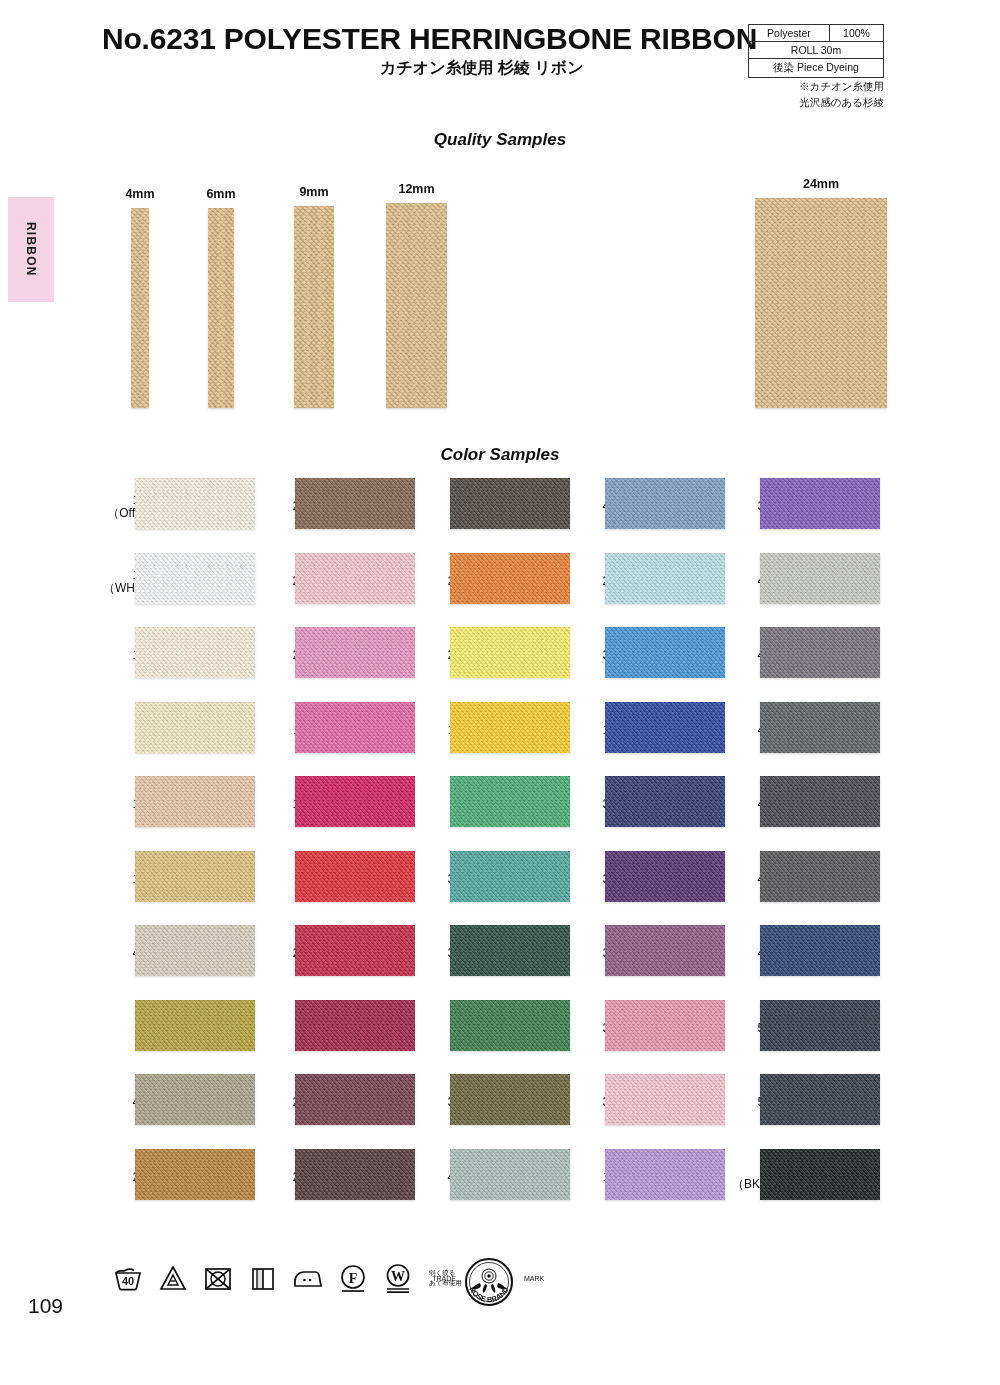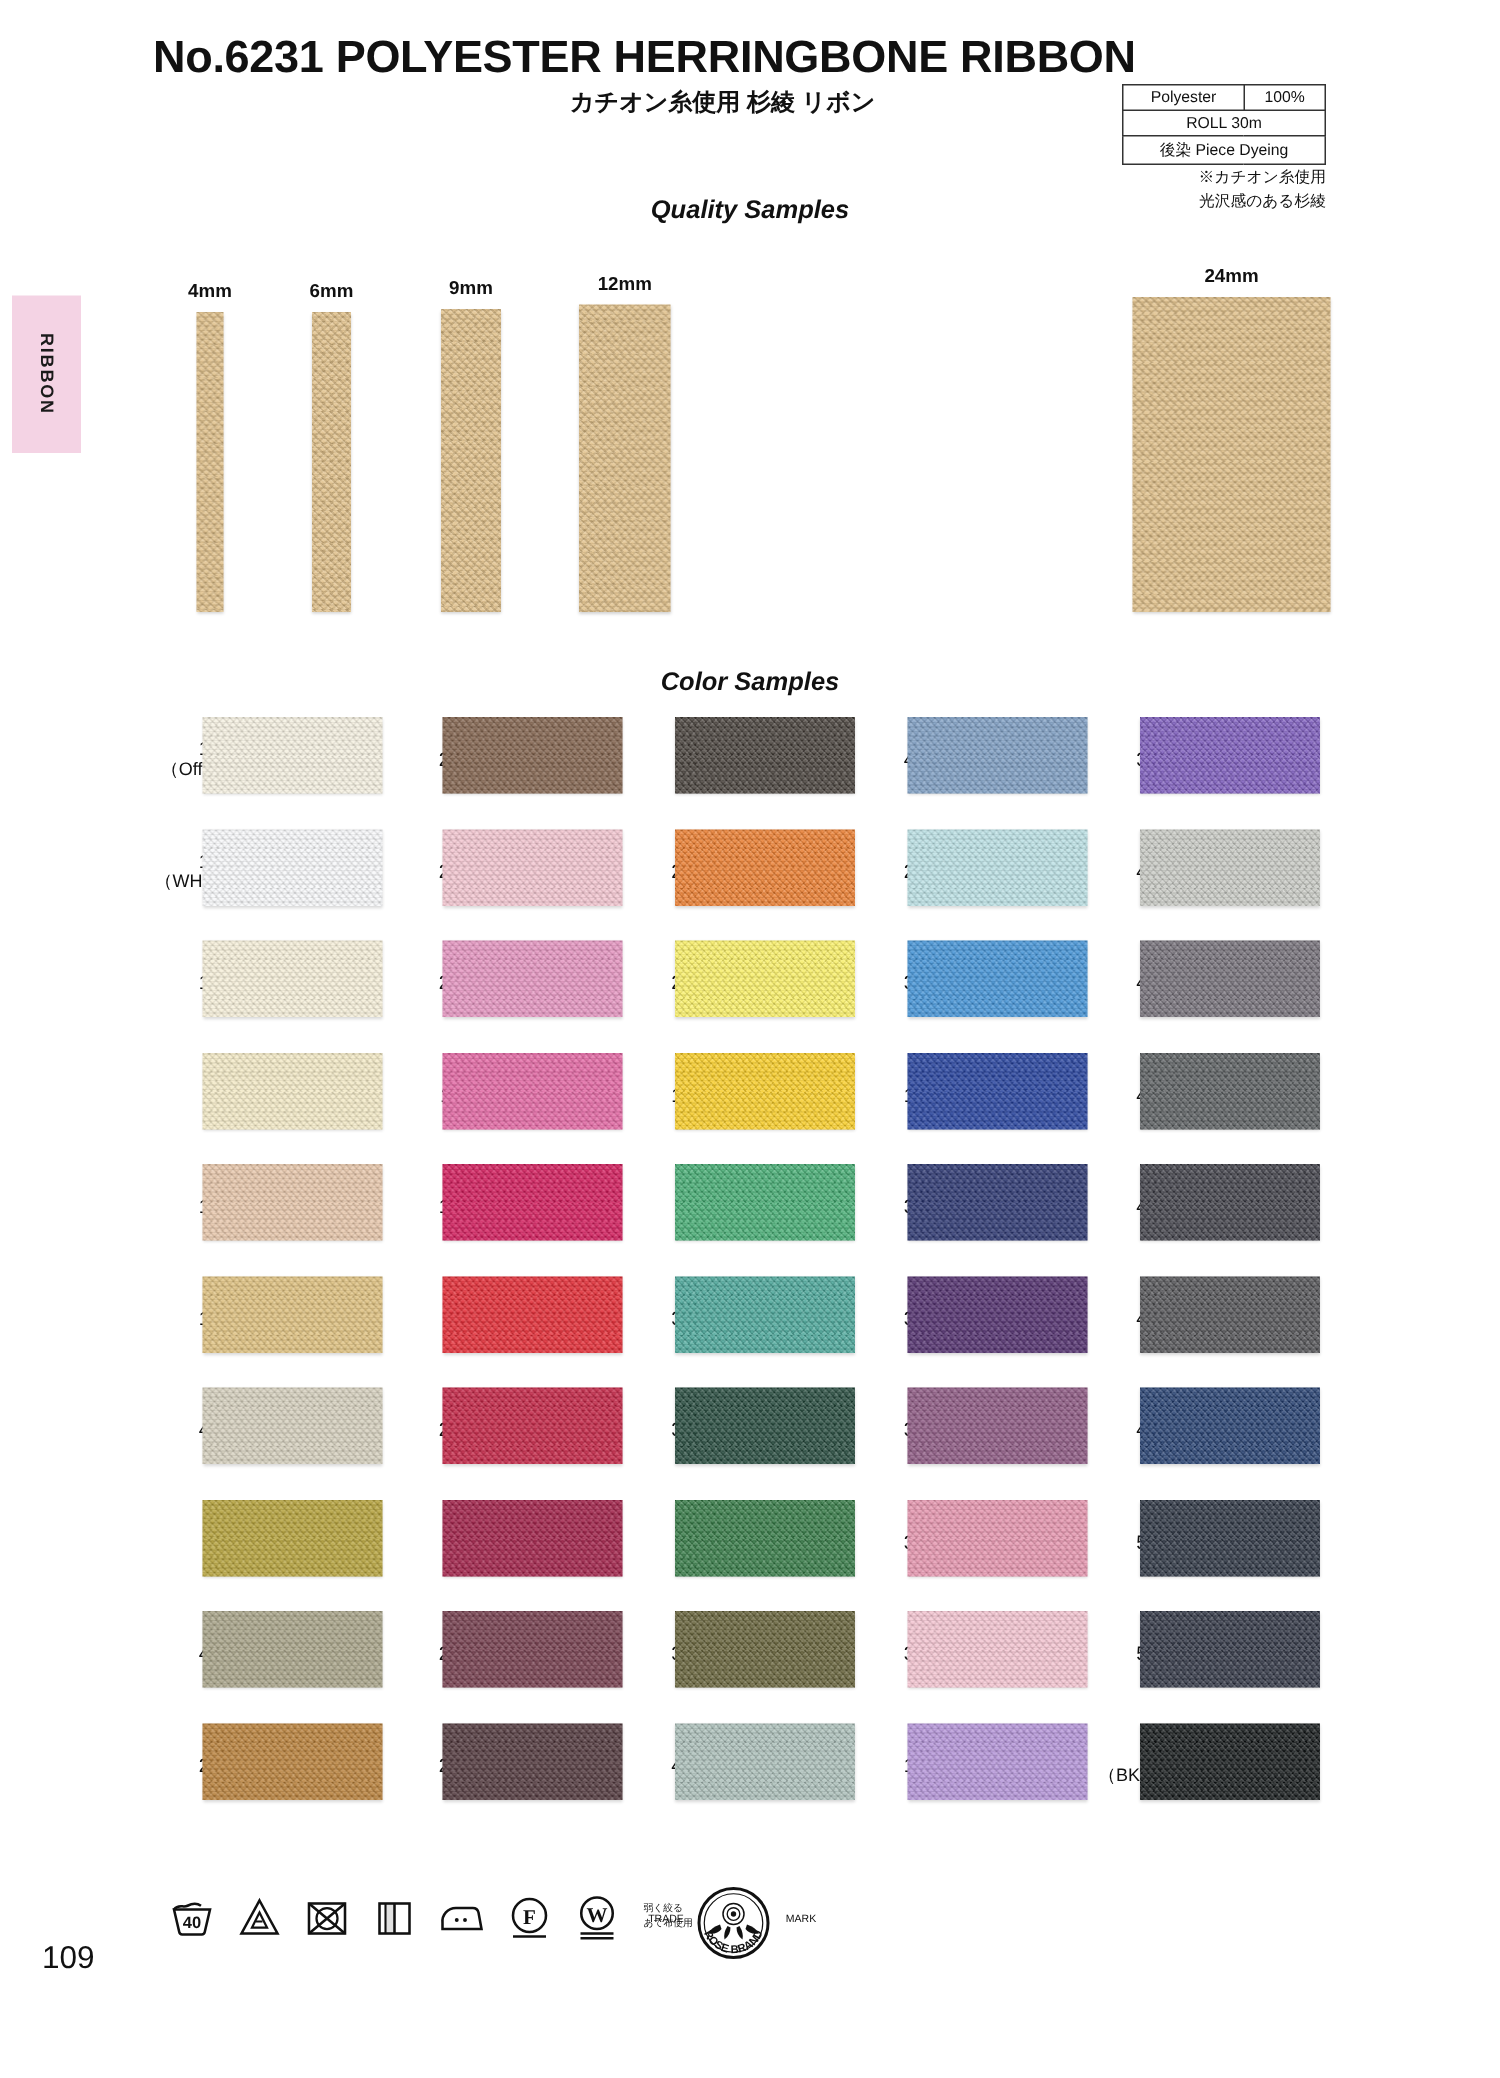--- a/index.html
+++ b/index.html
@@ -39,21 +39,21 @@
   .title-sub {
     position: absolute; left: 380px; top: 58px;
     font-size: 16px; font-weight: bold; color: #111;
     white-space: nowrap;
   }
 
   .spec-box {
     position: absolute; left: 748px; top: 24px;
     width: 136px;
   }
-  .spec-table { width: 100%; border-collapse: collapse; margin-top: 32px; }
+  .spec-table { width: 100%; border-collapse: collapse; }
   .spec-table td {
     border: 1px solid #333;
     font-size: 10.5px;
     text-align: center;
     padding: 2px 3px;
     color: #111;
     white-space: nowrap;
   }
   .spec-note {
     text-align: right;

